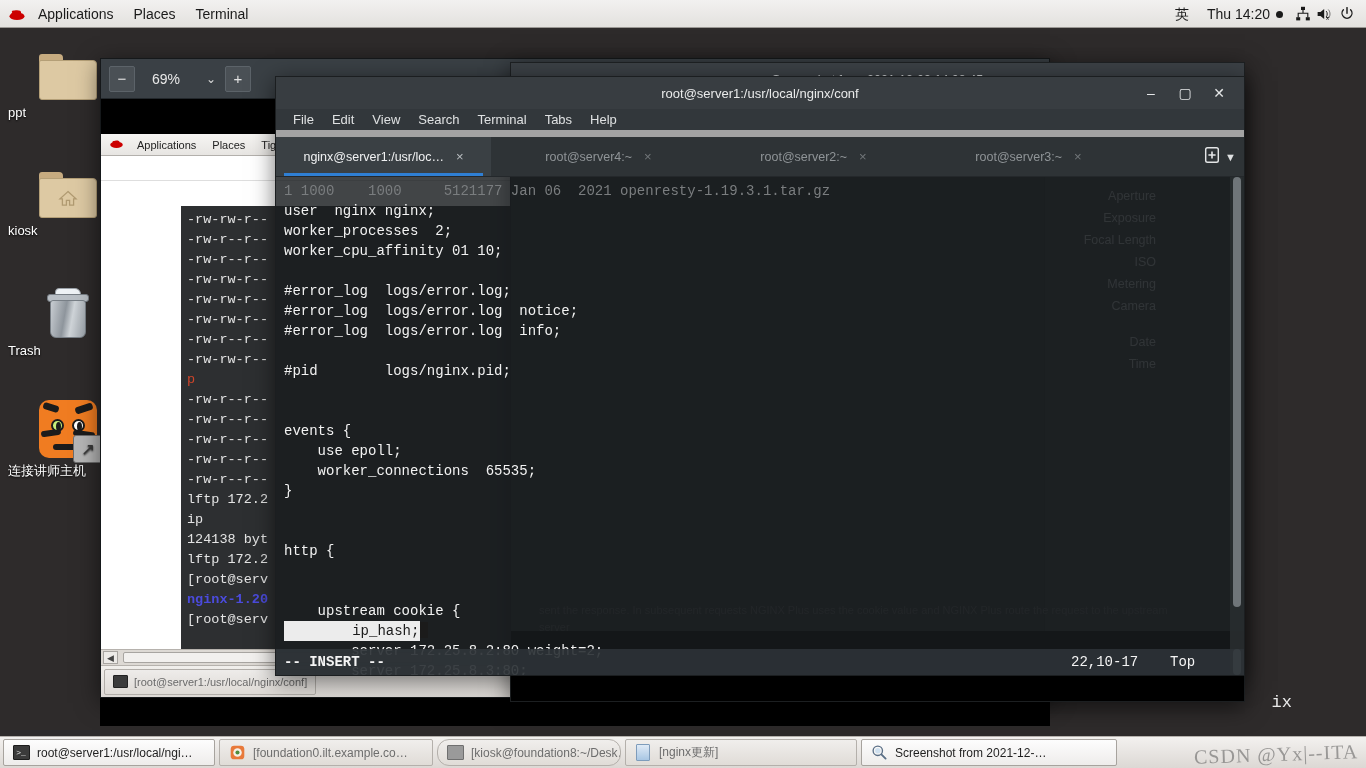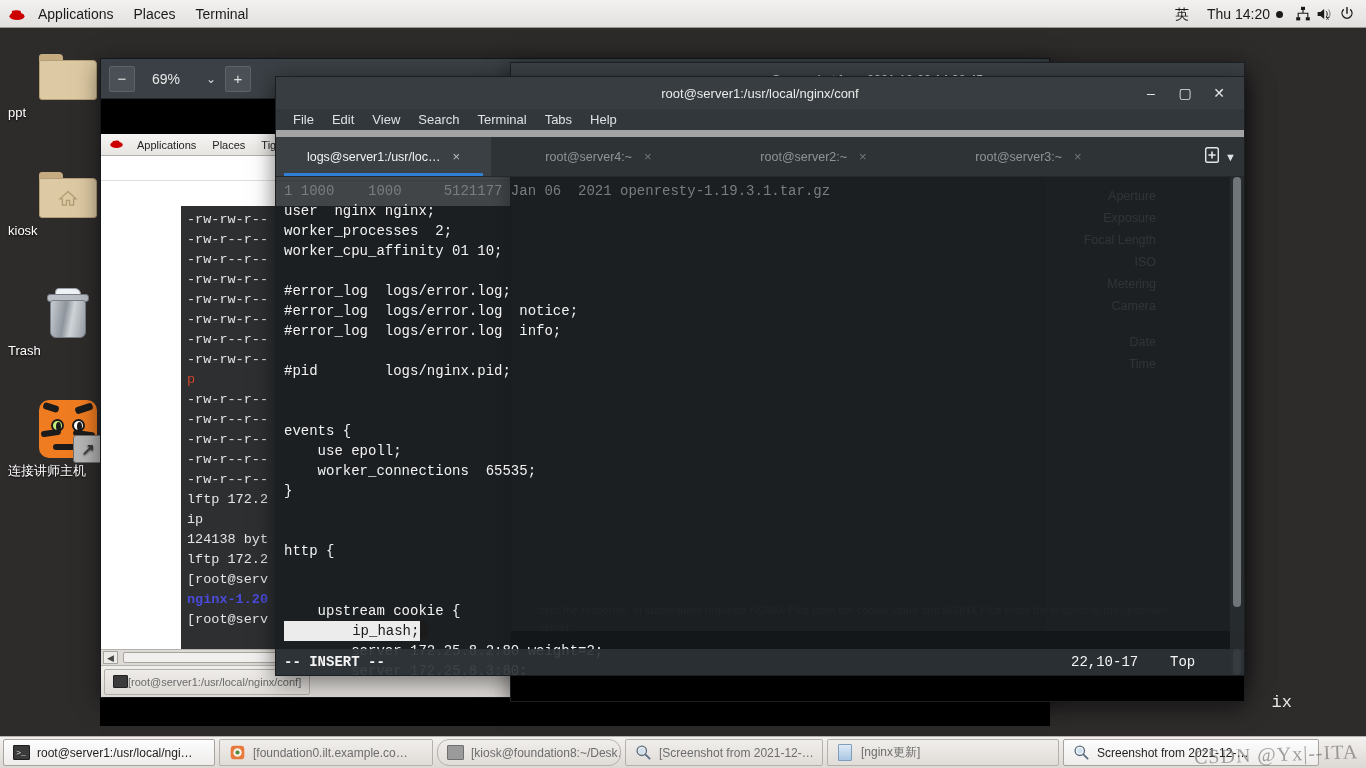--- a/index.html
+++ b/index.html
@@ -78,21 +78,21 @@
                 color:#e4e4e4; font-family:"Liberation Mono", monospace; font-size:13.5px; line-height:20px;
                 padding:4px 6px; overflow:hidden; white-space:pre; }
   #inner-term .red { color:#d0452a; }
   #inner-term .blue { color:#4b4bdd; font-weight:bold; }
   #inner-scroll { position:absolute; left:0; bottom:32px; width:948px; height:16px; background:#ddd9d4; border-top:1px solid #b6b2ad; }
   #inner-scroll .thumb { position:absolute; left:22px; top:2px; width:310px; height:11px; background:#f2f0ee; border:1px solid #a8a5a1; border-radius:2px;}
   #inner-scroll .arrow { position:absolute; left:2px; top:1px; width:15px; height:13px; background:#eceae7; border:1px solid #a8a5a1; font-size:9px; text-align:center; line-height:12px; color:#444;}
   #inner-taskbar { position:absolute; left:0; bottom:0; width:948px; height:32px;
                    background:linear-gradient(#f1efec,#ddd9d5); border-top:1px solid #b6b2ad;
                    display:flex; align-items:center; padding:2px 3px; gap:4px; }
-  .inner-tb-btn { display:flex; align-items:center; height:26px; padding:0 8px;
+  .inner-tb-btn { display:flex; align-items:center; gap:6px; height:26px; padding:0 8px;
                   background:linear-gradient(#eeecea,#dedad5); border:1px solid #b2aea9; border-radius:2px;
                   font-size:11px; color:#6a6a6a; max-width:230px; overflow:hidden; white-space:nowrap;}
   .mini-term { width:15px; height:13px; background:#3b3b3b; border:1px solid #222; border-radius:1px; flex:none;}
 
   
   #imgwin { left:510px; top:62px; width:735px; height:640px; background:#333638; border:1px solid #1d2022;}
   #imgwin .titlebar { height:34px; justify-content:center; font-size:12.5px; color:#cdd0d2;}
   #imgwin .body { position:absolute; left:0; top:34px; width:733px; height:604px; background:#37393b; display:flex;}
   #img-canvas { flex:1; background:#2a2c2e; }
   #img-side { width:200px; background:#303234; border-left:1px solid #262829; color:#b8bcbe; font-size:12.5px; padding:8px 10px;}
@@ -374,21 +374,21 @@
       <div>Edit</div>
       <div>View</div>
       <div>Search</div>
       <div>Terminal</div>
       <div>Tabs</div>
       <div>Help</div>
     </div>
 
     <div id="term-tabs">
       <div class="ttab active">
-        <span>logs@server1:/usr/loc…</span>
+        <span>nginx@server1:/usr/loc…</span>
         <span class="x">×</span>
       </div>
       <div class="ttab">
         <span>root@server4:~</span>
         <span class="x">×</span>
       </div>
       <div class="ttab">
         <span>root@server2:~</span>
         <span class="x">×</span>
       </div>
@@ -503,30 +503,20 @@
           </svg>
       </span>
       <span>[foundation0.ilt.example.co…</span>
     </div>
     <div class="tb-btn" style="width:184px;border-radius:12px;">
       <span class="tb-ico">
           <span class="ico-gray"></span>
         </span>
       <span>[kiosk@foundation8:~/Desk…</span>
     </div>
-    <div class="tb-btn" style="width:198px;">
-      <span class="tb-ico">
-        <svg width="17" height="17" viewBox="0 0 20 20">
-            <circle cx="8" cy="8" r="5.5" fill="none" stroke="#5a6f86" stroke-width="1.6"></circle>
-            <circle cx="8" cy="8" r="3.2" fill="#cfe0ef"></circle>
-            <path d="M12.2 12.2l5 5" stroke="#5a6f86" stroke-width="2.2" stroke-linecap="round"></path>
-          </svg>
-      </span>
-      <span>[Screenshot from 2021-12-…</span>
-    </div>
     <div class="tb-btn" style="width:232px;">
       <span class="tb-ico">
           <span class="ico-doc"></span>
         </span>
       <span>[nginx更新]</span>
     </div>
     <div class="tb-btn active" style="width:256px;">
       <span class="tb-ico">
         <svg width="17" height="17" viewBox="0 0 20 20">
             <circle cx="8" cy="8" r="5.5" fill="none" stroke="#5a6f86" stroke-width="1.6"></circle>

